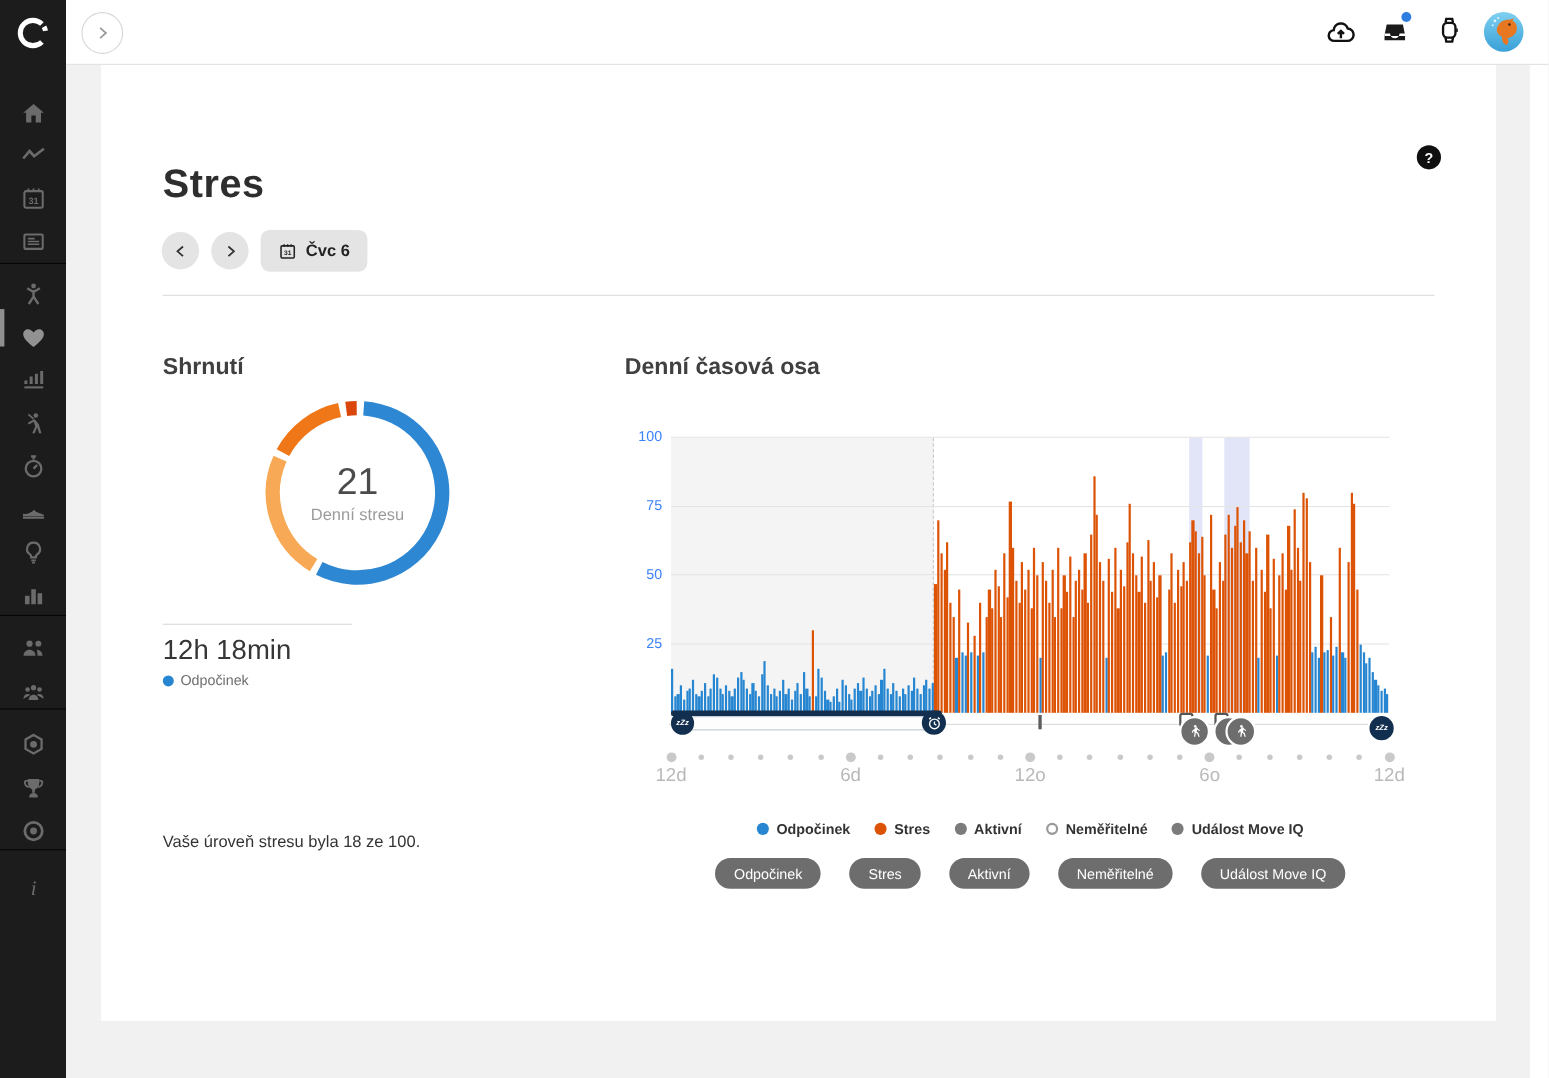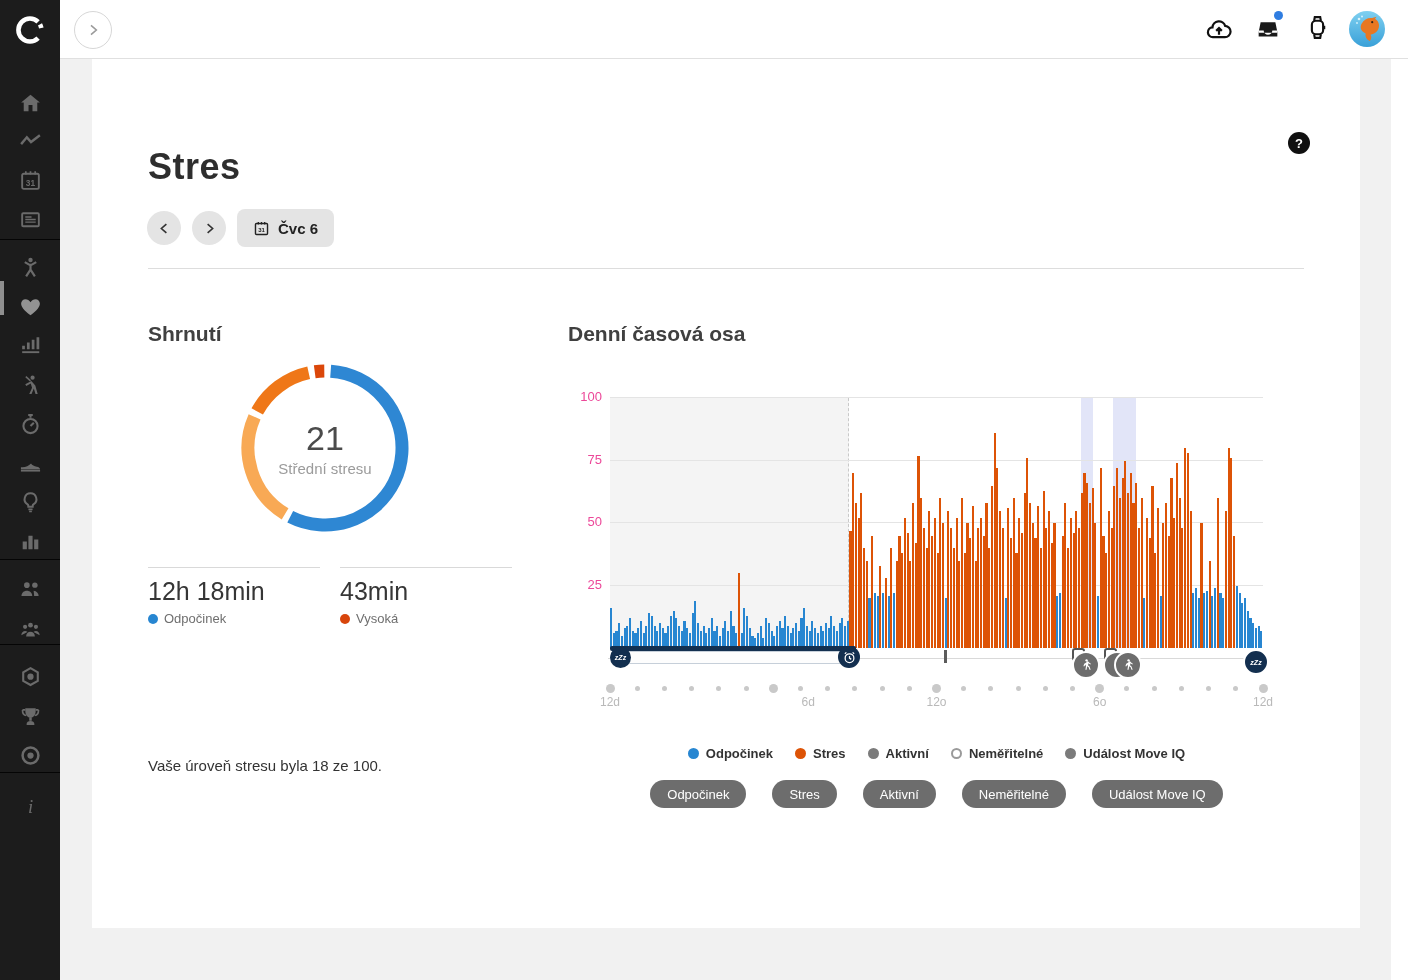--- a/index.html
+++ b/index.html
@@ -51,31 +51,31 @@
 
   .note{position:absolute;left:56px;top:684px;font-size:15px;color:#333;}
   .desc{position:absolute;left:56px;top:727px;width:384px;font-size:15px;color:#333;line-height:27px;}
 
   
   .plot{position:absolute;left:518px;top:340px;width:653px;height:250px;}
   .sleep-region{position:absolute;top:0;bottom:0;background:#f4f4f4;border-right:1px dashed #c9c9c9;z-index:1;}
   .band{position:absolute;top:0;bottom:0;background:#e2e5f8;z-index:2;}
   .grid{position:absolute;left:0;width:653px;height:1px;background:#e4e4e4;z-index:3;}
   .bar{position:absolute;bottom:0;z-index:4;}
-  .ylabel{position:absolute;left:466px;width:44px;text-align:right;font-size:13px;color:#ec4899;}
+  .ylabel{position:absolute;left:466px;width:44px;text-align:right;font-size:13px;color:#3b82f6;}
   .track-line{position:absolute;left:516px;top:600px;width:657px;height:1px;background:#d9d9d9;}
   .sleep-strip{position:absolute;left:518px;top:588px;width:246px;height:5px;background:#132f4f;border-radius:2px;z-index:5;}
   .sleep-track{position:absolute;left:518px;top:593px;width:246px;height:13px;background:#fdfdfd;border:1px solid #c6cfd9;border-radius:7px;box-sizing:border-box;z-index:5;}
   .badge{position:absolute;border-radius:50%;display:flex;align-items:center;justify-content:center;z-index:7;}
   .zzz{background:#132f4f;color:#fff;font-size:7px;font-weight:bold;font-style:italic;}
   .miq-square{position:absolute;width:13px;height:13px;background:#fff;border:2px solid #555;border-radius:3px;box-sizing:border-box;z-index:6;}
   .miq{position:absolute;width:28px;height:28px;border-radius:50%;background:#6d6d6d;border:2px solid #fff;box-sizing:border-box;display:flex;align-items:center;justify-content:center;z-index:7;cursor:pointer;}
   .marker{position:absolute;left:851px;top:592px;width:3px;height:13px;background:#5c5c5c;z-index:6;}
   .xdot{position:absolute;border-radius:50%;background:#c9c9c9;z-index:2;}
-  .xlabel{position:absolute;top:637px;transform:translateX(-50%);font-size:12px;color:#b9b9b9;}
+  .xlabel{position:absolute;top:637px;transform:translateX(-50%);font-size:17px;color:#b9b9b9;}
 
   .legend{position:absolute;left:518px;top:688px;width:653px;display:flex;justify-content:center;gap:22px;}
   .legend-item{display:flex;align-items:center;gap:7px;font-size:13px;font-weight:bold;color:#333;}
   .ldot{width:11px;height:11px;border-radius:50%;box-sizing:border-box;}
   .filters{position:absolute;left:518px;top:722px;width:653px;display:flex;justify-content:center;gap:26px;}
   .pill{height:28px;padding:0 17px;border-radius:14px;background:#6d6d6d;color:#fff;font-size:13px;display:flex;align-items:center;cursor:pointer;border:none;}
 </style>
 </head>
 <body>
 
@@ -278,36 +278,29 @@
     <div class="donut-wrap">
       <svg id="donut" width="180" height="180" viewBox="0 0 180 180">
           <circle cx="90" cy="90" r="77" fill="none" stroke="#db470a" stroke-width="13" stroke-dasharray="9.676105373056561 474.1291632797716" transform="rotate(-97.66 90 90)"></circle>
           <circle cx="90" cy="90" r="77" fill="none" stroke="#2e87d3" stroke-width="13" stroke-dasharray="271.8985609828894 211.90670766993873" transform="rotate(-85.78 90 90)"></circle>
           <circle cx="90" cy="90" r="77" fill="none" stroke="#f8a955" stroke-width="13" stroke-dasharray="110.79140652149763 373.0138621313305" transform="rotate(121.22 90 90)"></circle>
           <circle cx="90" cy="90" r="77" fill="none" stroke="#ef7718" stroke-width="13" stroke-dasharray="66.28132180543744 417.5239468473907" transform="rotate(208.34000000000003 90 90)"></circle>
         </svg>
     </div>
     <div class="donut-center">
       <div class="donut-value">21</div>
-      <div class="donut-label">Střední stresu</div>
+      <div class="donut-label">Denní stresu</div>
     </div>
 
     <div class="stats-grid" id="stats">
         <div class="stat-cell">
           <div class="stat-value">12h 18min</div>
           <div class="stat-label">
             <div class="dot" style="background: rgb(39, 134, 209);"></div>
             <span>Odpočinek</span>
-          </div>
-        </div>
-        <div class="stat-cell">
-          <div class="stat-value">43min</div>
-          <div class="stat-label">
-            <div class="dot" style="background: rgb(216, 69, 12);"></div>
-            <span>Vysoká</span>
           </div>
         </div>
       </div>
 
     <p class="note">Vaše úroveň stresu byla 18 ze 100.</p>
 
     <div id="ylabels"></div>
     <div class="plot" id="plot">
         <div class="sleep-region" style="left: 0px; width: 238.073px;"></div>
         <div class="band" style="left: 470.704px; width: 12.2438px;"></div>
@@ -571,21 +564,21 @@
     <div class="marker" style="left: 851.663px;"></div>
     <div id="xaxis">
         <div class="xdot" style="height: 9px; width: 9px; left: 513.5px; top: 625.5px;"></div>
         <div class="xlabel" style="left: 518px;">12d</div>
         <div class="xdot" style="height: 5px; width: 5px; left: 542.708px; top: 627.5px;"></div>
         <div class="xdot" style="height: 5px; width: 5px; left: 569.917px; top: 627.5px;"></div>
         <div class="xdot" style="height: 5px; width: 5px; left: 597.125px; top: 627.5px;"></div>
         <div class="xdot" style="height: 5px; width: 5px; left: 624.333px; top: 627.5px;"></div>
         <div class="xdot" style="height: 5px; width: 5px; left: 651.542px; top: 627.5px;"></div>
         <div class="xdot" style="height: 9px; width: 9px; left: 676.75px; top: 625.5px;"></div>
-        <div class="xlabel" style="left: 681.25px; margin-left: 35px;">6d</div>
+        <div class="xlabel" style="left: 681.25px;">6d</div>
         <div class="xdot" style="height: 5px; width: 5px; left: 705.958px; top: 627.5px;"></div>
         <div class="xdot" style="height: 5px; width: 5px; left: 733.167px; top: 627.5px;"></div>
         <div class="xdot" style="height: 5px; width: 5px; left: 760.375px; top: 627.5px;"></div>
         <div class="xdot" style="height: 5px; width: 5px; left: 787.583px; top: 627.5px;"></div>
         <div class="xdot" style="height: 5px; width: 5px; left: 814.792px; top: 627.5px;"></div>
         <div class="xdot" style="height: 9px; width: 9px; left: 840px; top: 625.5px;"></div>
         <div class="xlabel" style="left: 844.5px;">12o</div>
         <div class="xdot" style="height: 5px; width: 5px; left: 869.208px; top: 627.5px;"></div>
         <div class="xdot" style="height: 5px; width: 5px; left: 896.417px; top: 627.5px;"></div>
         <div class="xdot" style="height: 5px; width: 5px; left: 923.625px; top: 627.5px;"></div>

